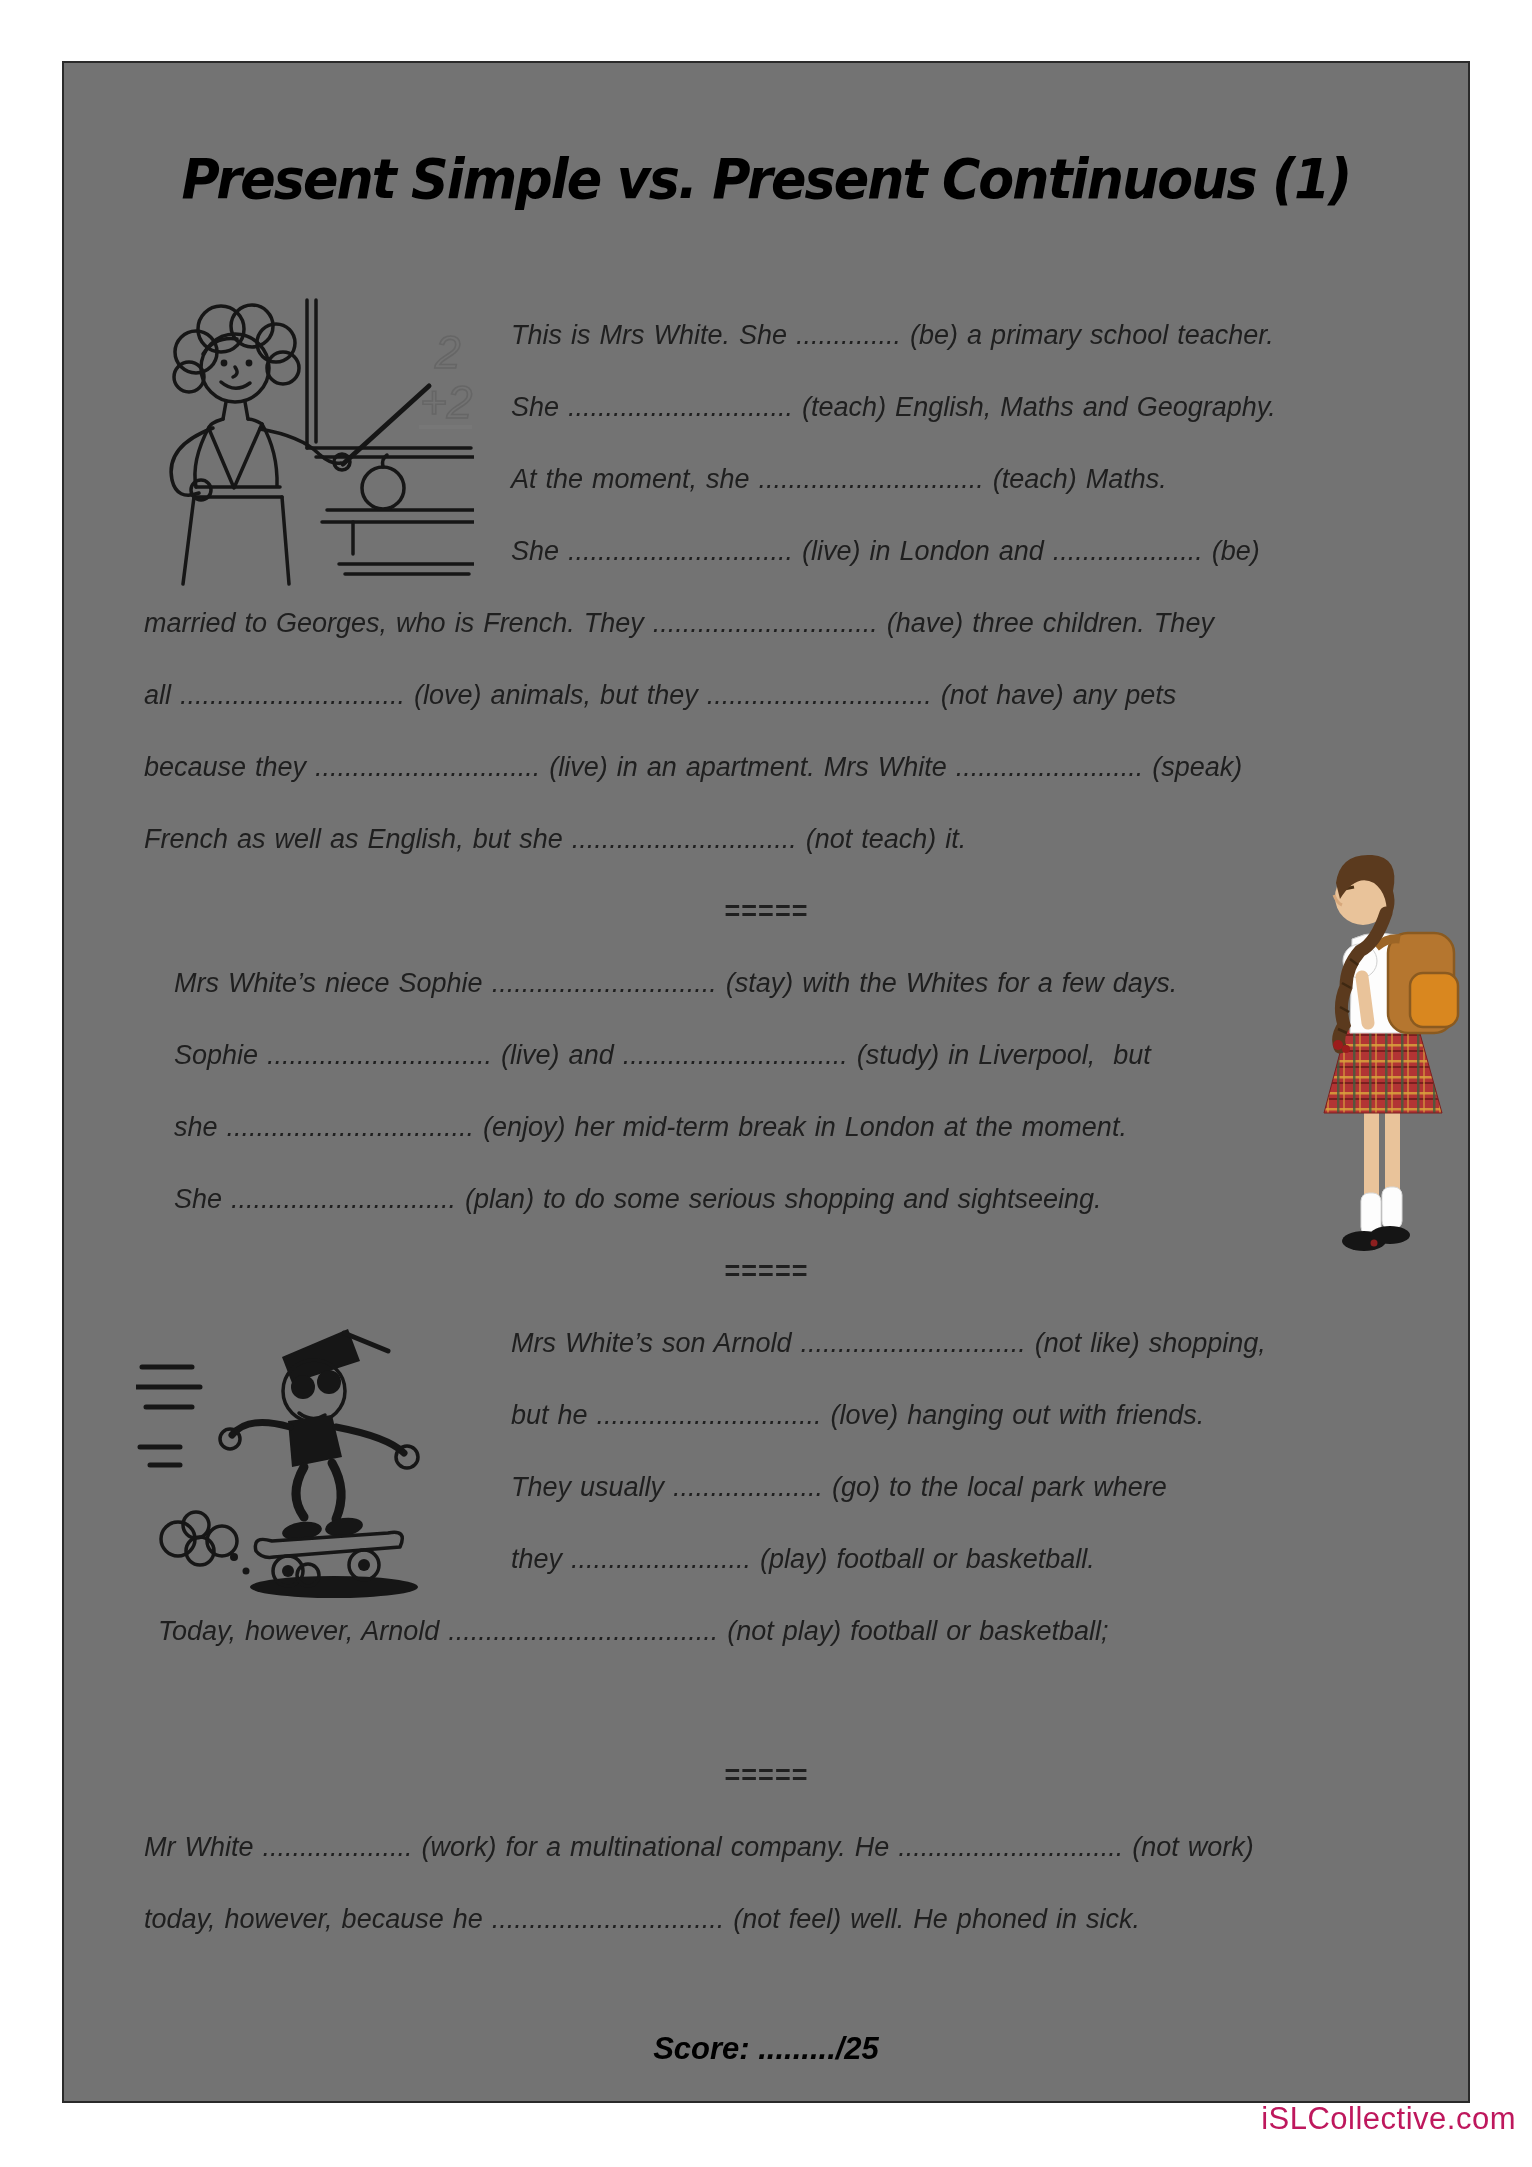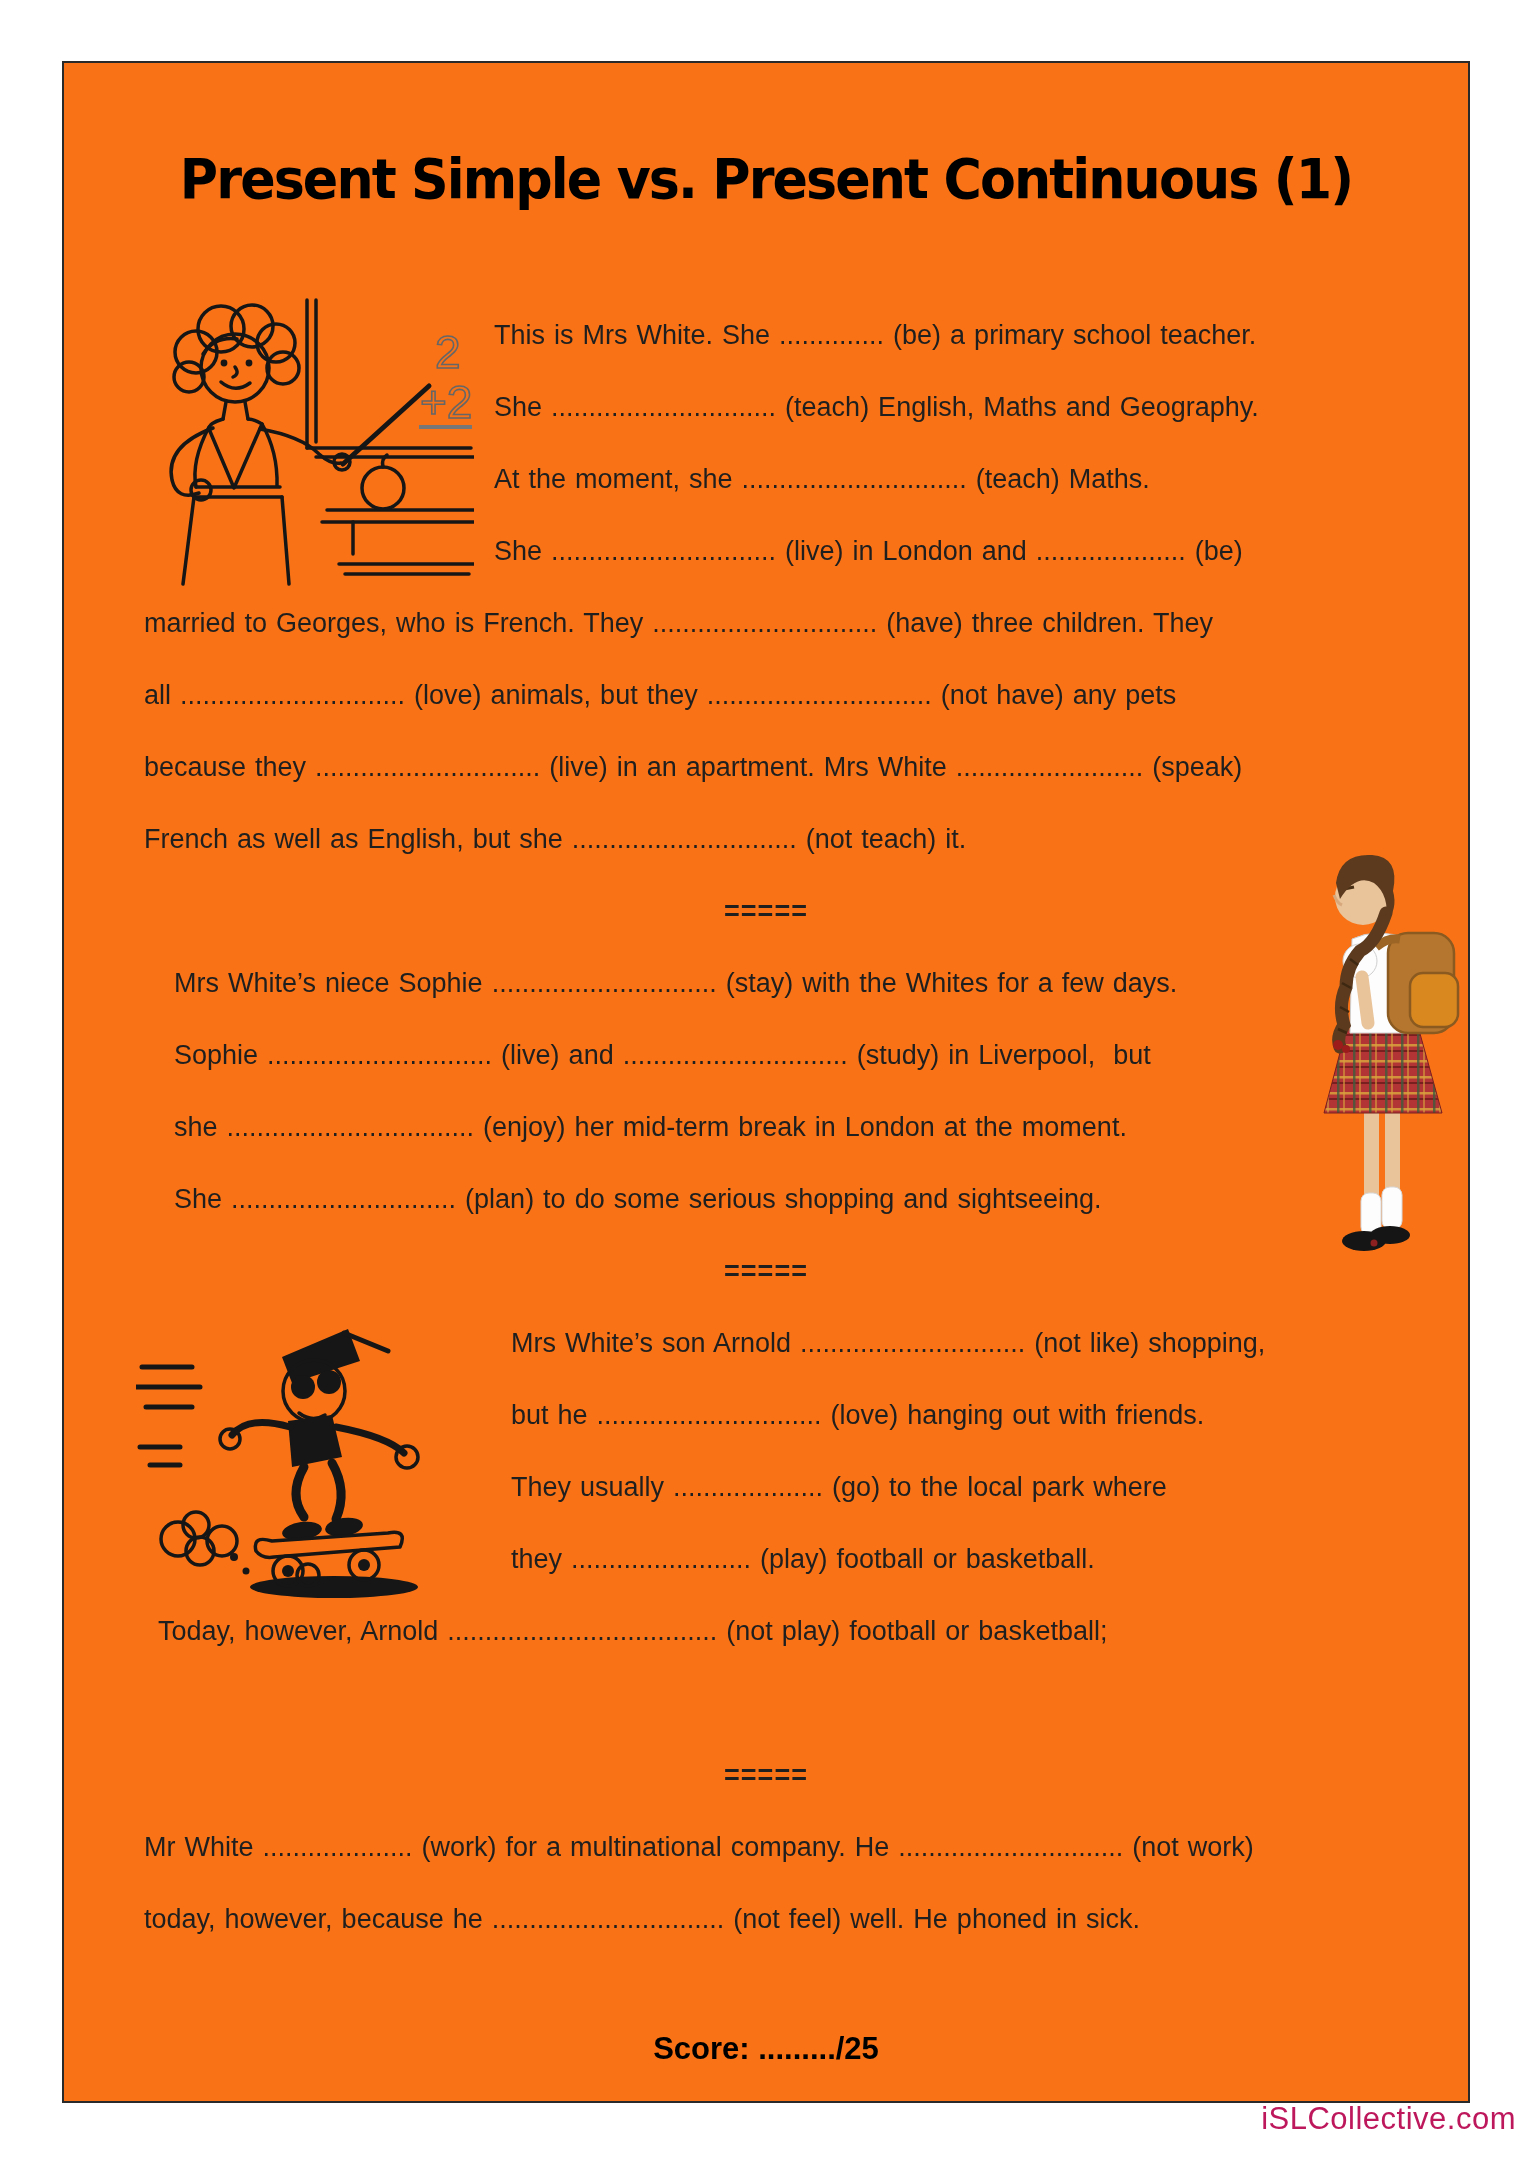--- a/index.html
+++ b/index.html
@@ -1,19 +1,19 @@
 <!DOCTYPE html>
 <html><head>
 <meta charset="utf-8">
 <style>
   html,body{margin:0;padding:0;background:#ffffff;}
   body{width:1532px;height:2167px;position:relative;overflow:hidden;
        font-family:"Liberation Sans",sans-serif;color:#1f1f1f;}
   .page{position:absolute;left:62px;top:61px;width:1408px;height:2042px;
-        border:2px solid #2a2a2a;background:#f97316;box-sizing:border-box;}
+        border:2px solid #2a2a2a;background:#737373;box-sizing:border-box;font-style:italic;}
   .title{position:absolute;left:0;top:84px;width:100%;text-align:center;
          font-family:"DejaVu Sans",sans-serif;font-weight:900;font-size:55px;
          letter-spacing:-2px;color:#000;transform:scaleX(.95);transform-origin:center;
          white-space:nowrap;}
   .line{height:72px;display:flex;align-items:center;font-size:27px;
         white-space:pre;word-spacing:1.5px;color:#1f1f1f;}
   .abs{position:absolute;}
   .divider{position:absolute;left:0;width:100%;height:72px;display:flex;
            align-items:center;justify-content:center;font-size:27px;font-weight:bold;
            letter-spacing:1px;}
@@ -74,21 +74,21 @@
     <path class="bw" d="M57 191 L141 191 M55 201 L143 201"></path>
     <path class="bw" d="M55 201 L44 288 M143 201 L150 288"></path>
 
     <path class="bw" d="M74 132 Q26 150 33 184 Q38 205 60 197"></path>
     <circle class="bw" cx="62" cy="194" r="10" fill="#fff"></circle>
 
     <path class="bw" d="M121 133 Q162 140 180 158 Q192 169 202 167"></path>
     <circle class="bw" cx="203" cy="166" r="8" fill="#fff"></circle>
   </svg>
 
-  <div class="abs" style="left:430px;top:236px;width:885px;">
+  <div class="abs" style="left:447px;top:236px;width:885px;">
     <div class="line">This is Mrs White. She .............. (be) a primary school teacher.</div>
     <div class="line">She .............................. (teach) English, Maths and Geography.</div>
     <div class="line">At the moment, she .............................. (teach) Maths.</div>
     <div class="line">She .............................. (live) in London and .................... (be)</div>
   </div>
 
   <div class="abs" style="left:80px;top:524px;width:1260px;">
     <div class="line">married to Georges, who is French. They .............................. (have) three children. They</div>
     <div class="line">all .............................. (love) animals, but they .............................. (not have) any pets</div>
     <div class="line">because they .............................. (live) in an apartment. Mrs White ......................... (speak)</div>

